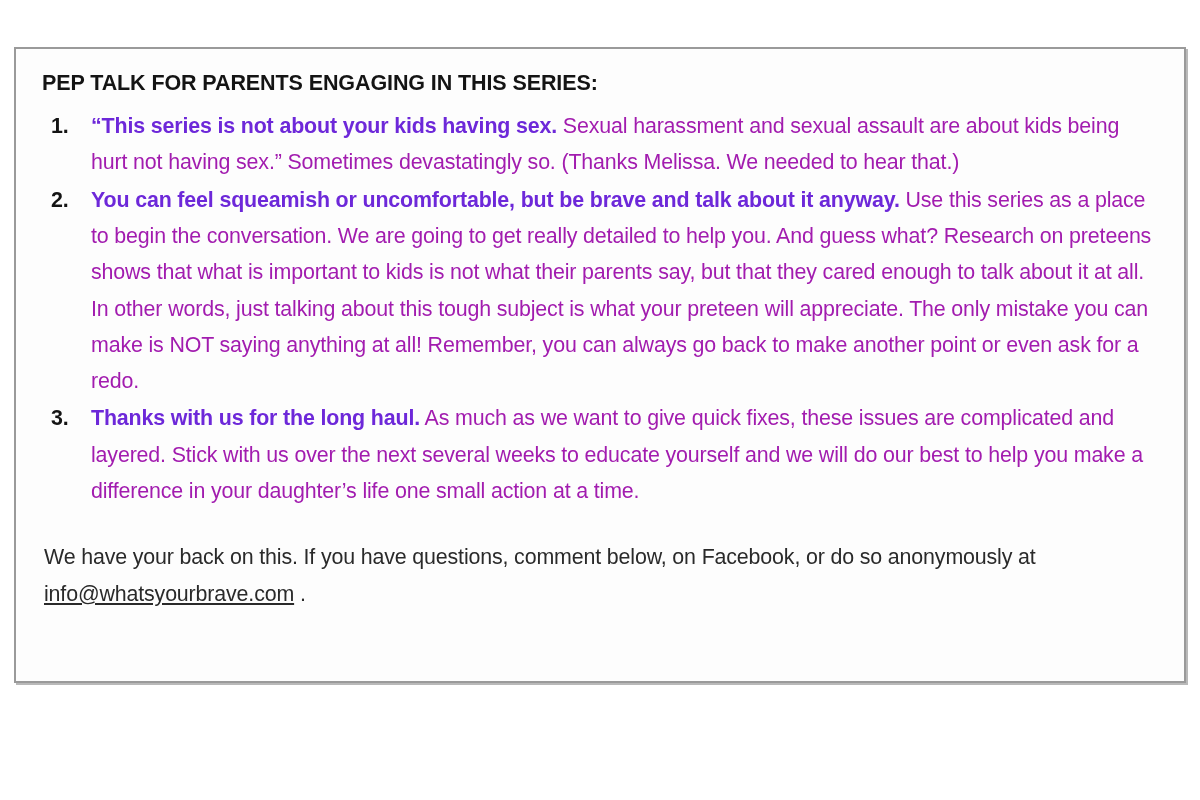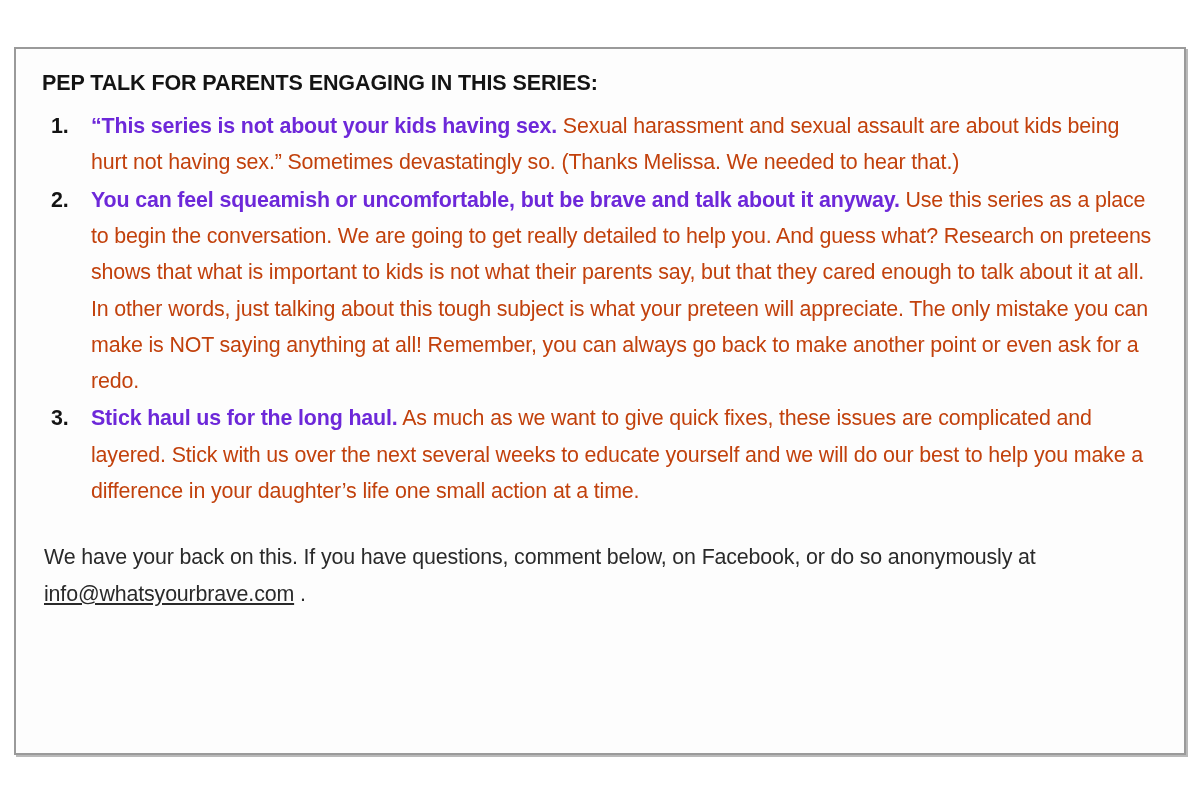--- a/index.html
+++ b/index.html
@@ -18,21 +18,21 @@
     position: relative;
     width: 1200px;
     height: 800px;
     background: #ffffff;
   }
   #callout-box {
     position: absolute;
     left: 14px;
     top: 47px;
     width: 1172px;
-    height: 708px;
+    height: 636px;
     box-sizing: border-box;
     background: #fdfdfd;
     border: 2px solid #9a9a9a;
     box-shadow: 2px 2px 0 0 #b9b9b9;
   }
   #callout-inner {
     padding: 20px 26px 0 26px;
   }
   .heading {
     font-size: 21.5px;
@@ -63,21 +63,21 @@
     width: 26px;
     font-weight: bold;
     color: #141414;
     text-align: left;
   }
   .lead {
     font-weight: bold;
     color: #6d28d9;
   }
   .body-text {
-    color: #c2410c;
+    color: #a21caf;
   }
   .closing {
     margin: 30px 0 0 0;
     font-size: 21.4px;
     line-height: 36.3px;
     color: #2a2a2a;
     letter-spacing: -0.15px;
     padding-left: 2px;
   }
   .email-link {
@@ -98,21 +98,21 @@
 
         <li>
           <span class="marker">1.</span><span class="lead">“This series is not about your kids having sex.</span><span class="body-text"> Sexual harassment and sexual assault are about kids being hurt not having sex.” Sometimes devastatingly so. (Thanks Melissa. We needed to hear that.)</span>
         </li>
 
         <li>
           <span class="marker">2.</span><span class="lead">You can feel squeamish or uncomfortable, but be brave and talk about it anyway.</span><span class="body-text">  Use this series as a place to begin the conversation. We are going to get really detailed to help you. And guess what? Research on preteens shows that what is important to kids is not what their parents say, but that they cared enough to talk about it at all. In other words, just talking about this tough subject is what your preteen will appreciate. The only mistake you can make is NOT saying anything at all! Remember, you can always go back to make another point or even ask for a redo.</span>
         </li>
 
         <li>
-          <span class="marker">3.</span><span class="lead">Stick haul us for the long haul.</span><span class="body-text"> As much as we want to give quick fixes, these issues are complicated and layered. Stick with us over the next several weeks to educate yourself and we will do our best to help you make a difference in your daughter’s life one small action at a time.</span>
+          <span class="marker">3.</span><span class="lead">Thanks with us for the long haul.</span><span class="body-text"> As much as we want to give quick fixes, these issues are complicated and layered. Stick with us over the next several weeks to educate yourself and we will do our best to help you make a difference in your daughter’s life one small action at a time.</span>
         </li>
 
       </ol>
 
       <p class="closing"><span>We have your back on this. If you have questions, comment below, on Facebook, or do so anonymously at </span><a class="email-link" href="#">info@whatsyourbrave.com</a><span> .</span></p>
 
     </div>
   </div>
 </div>
 

